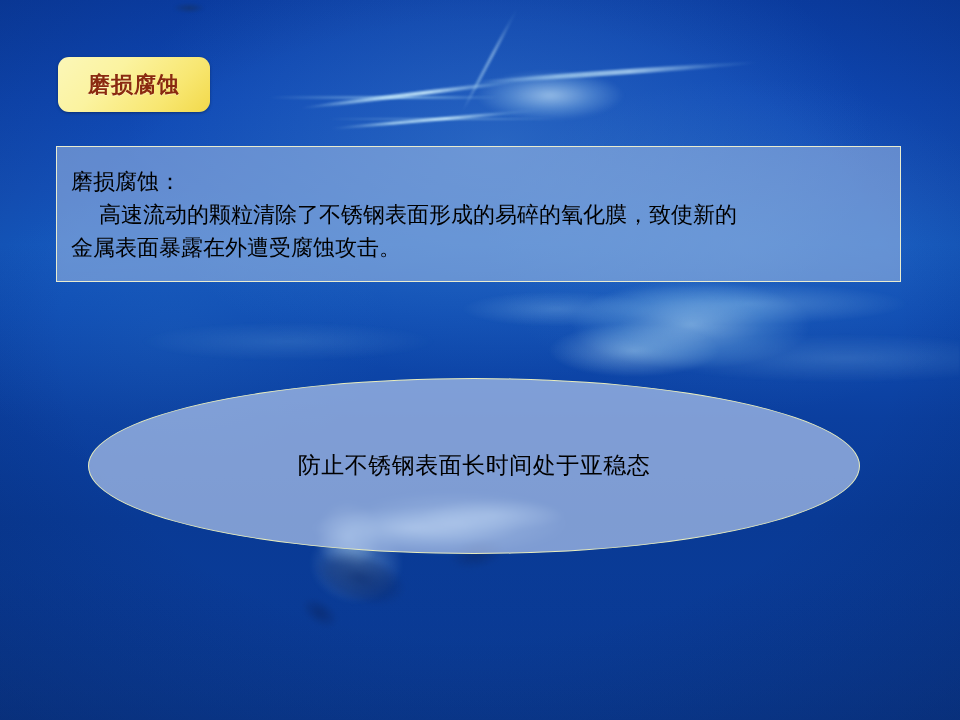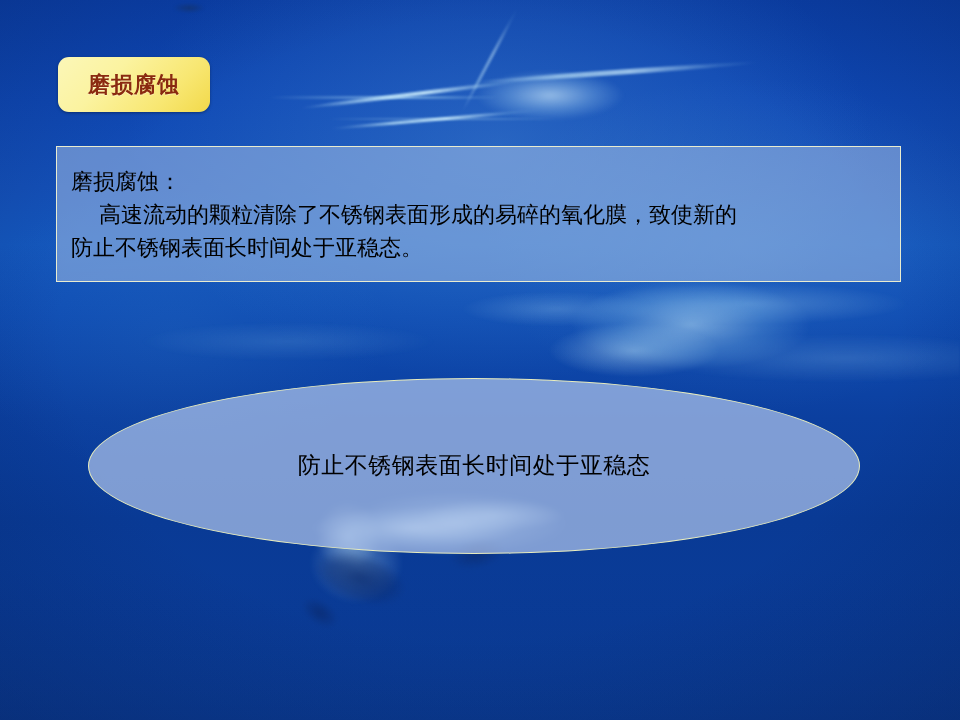--- a/index.html
+++ b/index.html
@@ -267,20 +267,20 @@
   <div class="bg-haze-bottom"></div>
   <div class="bg-layer bg-vignette"></div>
 
   <div id="title-badge">
     <span class="badge-text">磨损腐蚀</span>
   </div>
 
   <div id="body-box">
     <p class="para">磨损腐蚀：
     高速流动的颗粒清除了不锈钢表面形成的易碎的氧化膜，致使新的
-防止不锈钢表面长时间处于亚稳态。</p>
+金属表面暴露在外遭受腐蚀攻击。</p>
   </div>
 
   <div id="ellipse-callout">
     <span class="ellipse-text">防止不锈钢表面长时间处于亚稳态</span>
   </div>
 
 </div>
 
 </body></html>

